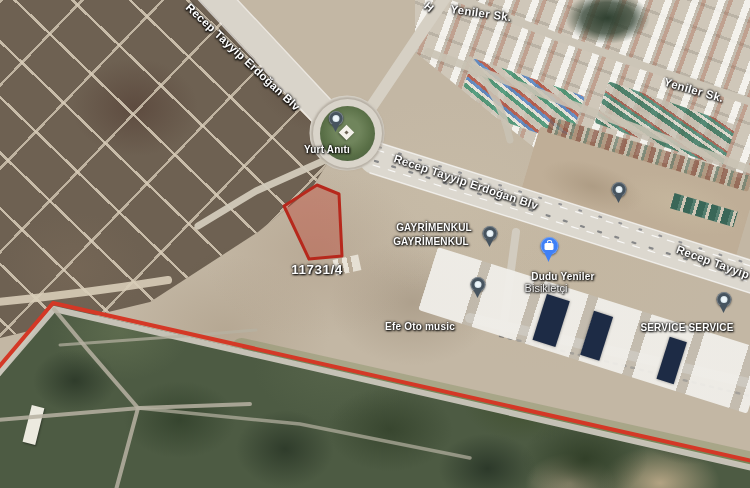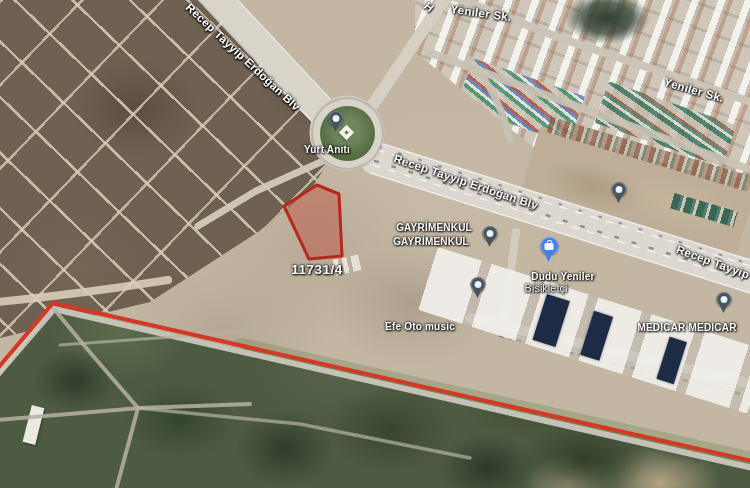--- a/index.html
+++ b/index.html
@@ -197,21 +197,21 @@
       <div class="lbl lbl-road" style="left: 429px; top: 7px; transform: translate(-50%, -50%) rotate(40deg);">H</div>
       <div class="lbl lbl-road" style="left: 481px; top: 13px; transform: translate(-50%, -50%) rotate(8deg);">Yeniler Sk.</div>
       <div class="lbl lbl-road" style="left: 694px; top: 90px; transform: translate(-50%, -50%) rotate(16deg);">Yeniler Sk.</div>
       <div class="lbl lbl-poi" style="left: 327px; top: 149px; transform: translate(-50%, -50%) rotate(0deg);">Yurt Anıtı</div>
       <div class="lbl lbl-road" style="left: 466px; top: 182px; transform: translate(-50%, -50%) rotate(18.5deg);">Recep Tayyip Erdoğan Blv</div>
       <div class="lbl lbl-poi" style="left: 434px; top: 227px; transform: translate(-50%, -50%) rotate(0deg);">GAYRİMENKUL</div>
       <div class="lbl lbl-poi" style="left: 431px; top: 241px; transform: translate(-50%, -50%) rotate(0deg);">GAYRİMENKUL</div>
       <div class="lbl lbl-poi" style="left: 563px; top: 276px; transform: translate(-50%, -50%) rotate(0deg);">Dudu Yeniler</div>
       <div class="lbl lbl-poi-sub" style="left: 546px; top: 288px; transform: translate(-50%, -50%) rotate(0deg);">Bisikletçi</div>
       <div class="lbl lbl-poi" style="left: 420px; top: 286px; transform: translate(-50%, -50%) rotate(0deg); margin-top: 40px;">Efe Oto music</div>
-      <div class="lbl lbl-poi" style="left: 687px; top: 327px; transform: translate(-50%, -50%) rotate(0deg);">MEDICAR MEDICAR</div>
+      <div class="lbl lbl-poi" style="left: 687px; top: 327px; transform: translate(-50%, -50%) rotate(0deg);">SERVICE SERVICE</div>
       <div class="lbl lbl-road" style="left: 713px; top: 262px; transform: translate(-50%, -50%) rotate(20deg);">Recep Tayyip</div>
       <div class="lbl lbl-parcel" style="left: 317px; top: 221px; transform: translate(-50%, -50%) rotate(0deg); margin-top: 48px;">11731/4</div>
       <div class="pin pin-poi" style="left: 336px; top: 135px;">
         <span class="ball"></span>
         <span class="tail"></span>
       </div>
       <div class="pin pin-poi" style="left: 619px; top: 206px;">
         <span class="ball"></span>
         <span class="tail"></span>
       </div>

